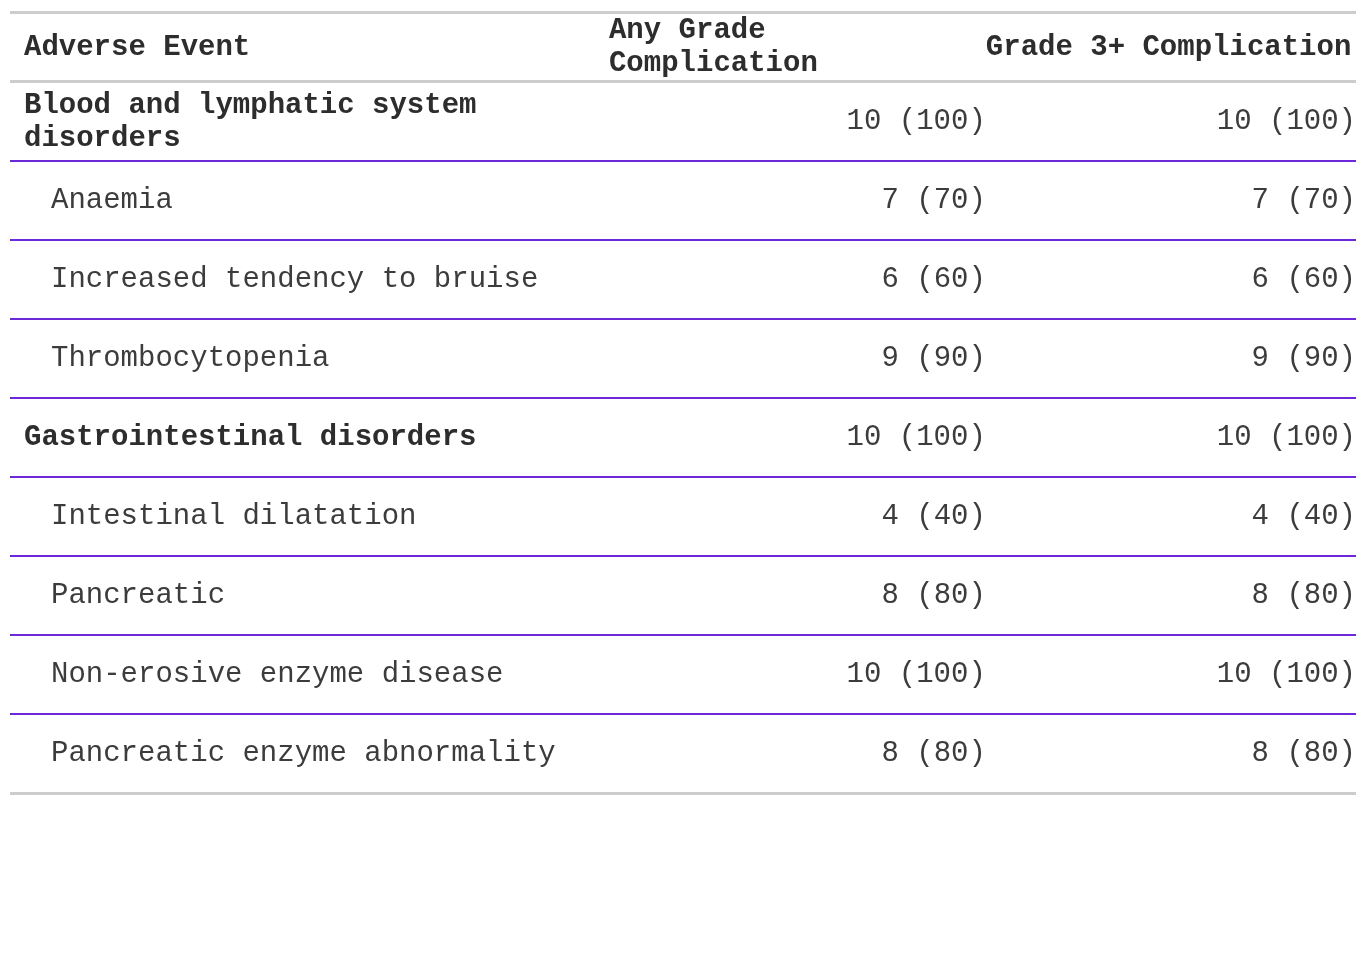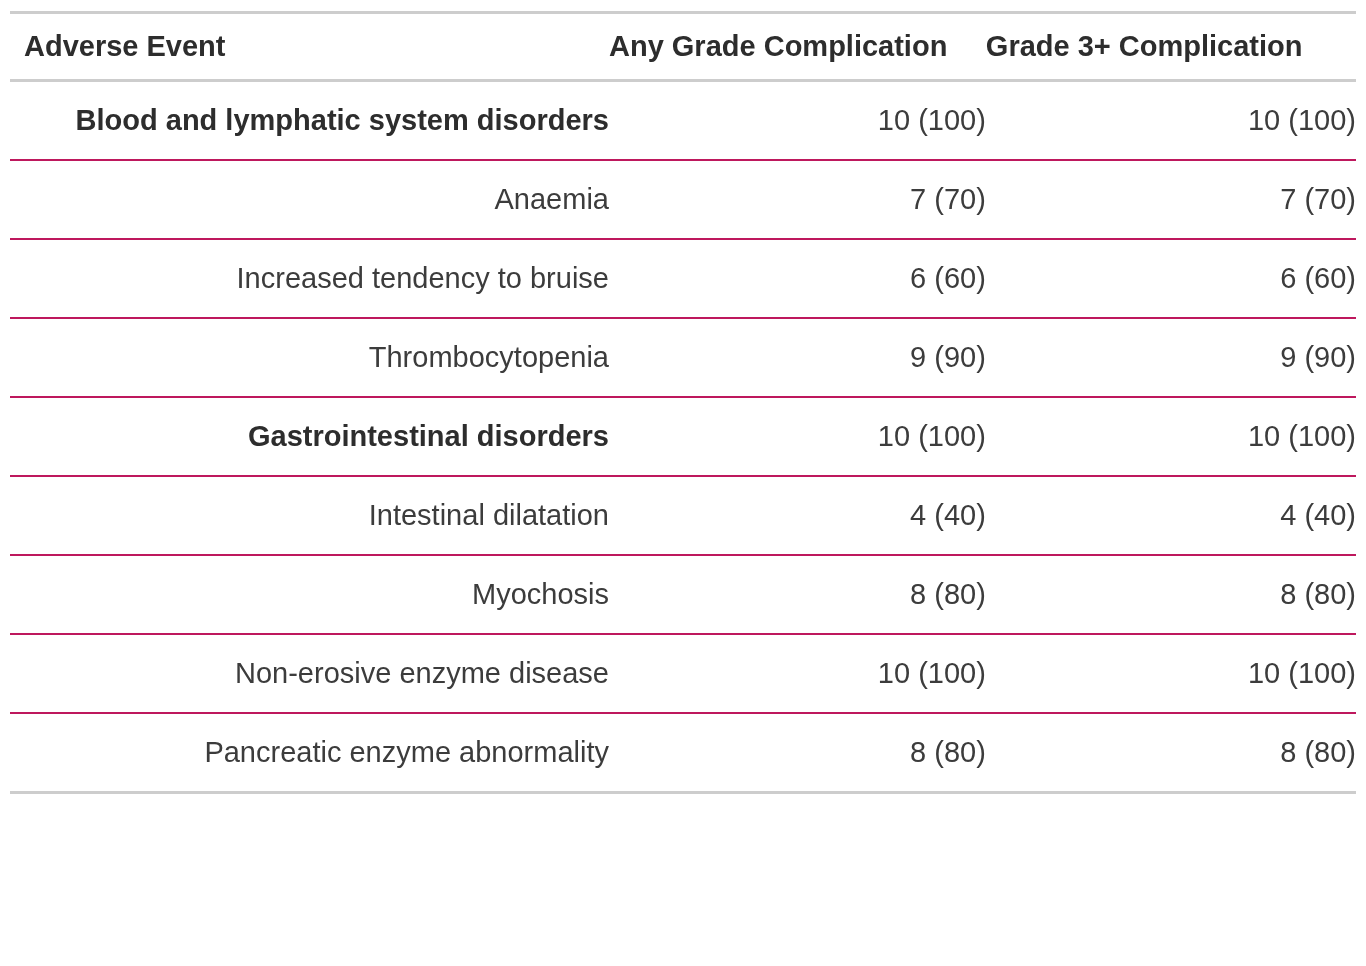--- a/index.html
+++ b/index.html
@@ -12,20 +12,21 @@
   }
   .table-wrap {
     margin: 11px 10px 0 10px;
   }
   table.ae-table {
     width: 100%;
     border-collapse: collapse;
     table-layout: fixed;
     border-top: 3px solid #cdcdcd;
     border-bottom: 3px solid #cdcdcd;
+    font-family: Liberation Mono, monospace;
   }
   col.c-event { width: 44.5%; }
   col.c-any   { width: 28.0%; }
   col.c-g3    { width: 27.5%; }
 
   thead tr {
     border-bottom: 3px solid #cdcdcd;
   }
   th {
     font-size: 29px;
@@ -37,34 +38,34 @@
   }
   th.h-event {
     text-align: left;
     padding-left: 14px;
   }
   th.h-val {
     text-align: left;
   }
 
   tbody tr {
-    border-top: 2px solid #be185d;
+    border-top: 2px solid #6d28d9;
   }
   tbody tr:first-child {
     border-top: none;
   }
   td {
     font-size: 29px;
     color: #3c3c3c;
     height: 77px;
     vertical-align: middle;
     padding: 0;
   }
   td.event {
-    text-align: right;
+    text-align: left;
     padding-left: 41px;
   }
   tr.group-row td.event {
     font-weight: 700;
     color: #2d2d2d;
     padding-left: 14px;
   }
   td.val {
     text-align: right;
   }
@@ -111,21 +112,21 @@
         <td class="event">Gastrointestinal disorders</td>
         <td class="val">10 (100)</td>
         <td class="val">10 (100)</td>
       </tr>
       <tr>
         <td class="event">Intestinal dilatation</td>
         <td class="val">4 (40)</td>
         <td class="val">4 (40)</td>
       </tr>
       <tr>
-        <td class="event">Myochosis</td>
+        <td class="event">Pancreatic</td>
         <td class="val">8 (80)</td>
         <td class="val">8 (80)</td>
       </tr>
       <tr>
         <td class="event">Non-erosive enzyme disease</td>
         <td class="val">10 (100)</td>
         <td class="val">10 (100)</td>
       </tr>
       <tr>
         <td class="event">Pancreatic enzyme abnormality</td>

